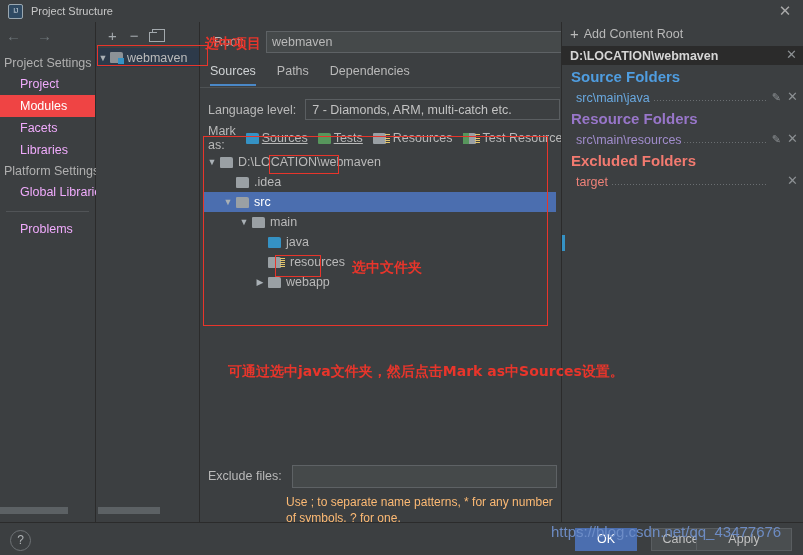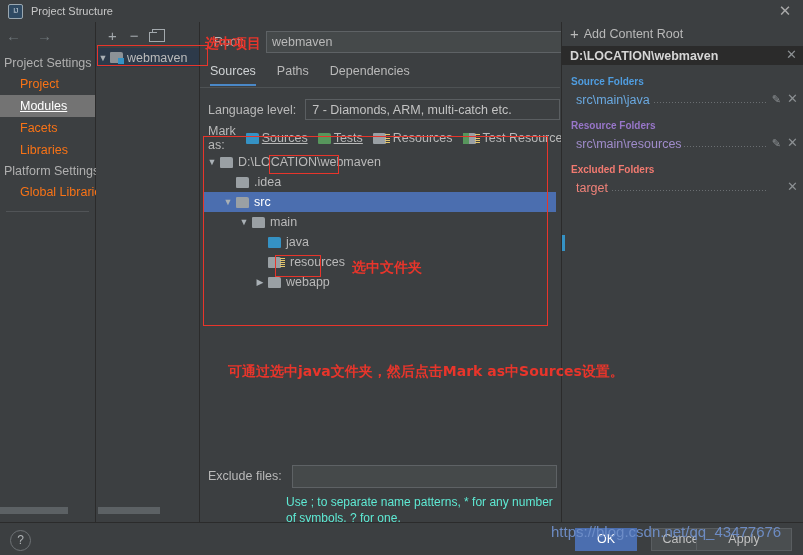--- a/index.html
+++ b/index.html
@@ -40,23 +40,23 @@
   
   .leftcol{
     position:absolute;left:0;top:0;width:95px;height:500px;
     background:#3c3f41;border-right:1px solid #2b2b2b;
   }
   .lc-head{height:26px;display:flex;align-items:center;padding-left:6px;gap:16px;}
   .arrow{font-size:15px;color:#6e7579;line-height:15px;}
   .lc-list{padding-top:5px;}
   .lc-group{padding:3px 0 3px 4px;font-size:12.5px;color:#b0b0b0;white-space:nowrap;}
   .lc-item{
-    padding:4px 0 4px 20px;font-size:12.5px;color:#f97316;white-space:nowrap;
-  }
-  .lc-item.sel{background:#737373;color:#ffffff;text-decoration:underline;}
+    padding:4px 0 4px 20px;font-size:12.5px;color:#f0abfc;white-space:nowrap;
+  }
+  .lc-item.sel{background:#ef4444;color:#ffffff;}
   .lc-sep{height:1px;background:#515457;margin:8px 6px 6px 6px;}
   .lc-scroll{
     position:absolute;left:0;bottom:8px;width:68px;height:7px;background:#5c6164;
   }
 
   
   .midcol{
     position:absolute;left:96px;top:0;width:103px;height:500px;
     background:#3c3f41;border-right:1px solid #2b2b2b;
   }
@@ -151,39 +151,39 @@
     background:repeating-linear-gradient(to bottom,#e3c56c 0 1px,transparent 1px 2px);
   }
 
   .excrow{position:absolute;left:8px;top:443px;display:flex;align-items:flex-start;}
   .exclabel{font-size:12.5px;color:#b9b9b9;margin-top:4px;}
   .excinput{
     margin-left:10px;width:265px;height:23px;background:#45494a;
     border:1px solid #5e6265;box-sizing:border-box;
   }
   .exchint{
-    position:absolute;left:86px;top:472px;width:270px;font-size:12px;color:#5eead4;
+    position:absolute;left:86px;top:472px;width:270px;font-size:12px;color:#fdba74;
     line-height:16px;
   }
 
   
   .rightcol{
     position:absolute;left:561px;top:0;width:242px;height:500px;
     background:#3c3f41;border-left:1px solid #2b2b2b;
   }
   .addroot{
     height:24px;display:flex;align-items:center;padding-left:8px;font-size:12.5px;color:#b9b9b9;
   }
   .plus{font-size:15px;color:#b9b9b9;margin-right:5px;line-height:14px;}
   .roothdr{
     height:19px;background:#2b2b2b;display:flex;align-items:center;padding-left:8px;
     font-size:12.5px;color:#d6d6d6;font-weight:bold;position:relative;
   }
   .roothdr .x{position:absolute;right:7px;top:1px;color:#8d9194;font-size:13px;}
-  .sect{margin-top:11px;padding-left:9px;font-size:10px;font-weight:bold;}
+  .sect{margin-top:3px;padding-left:9px;font-size:15px;font-weight:bold;}
   .sect.src{color:#4f9de0;}
   .sect.res{color:#9876c9;}
   .sect.exc{color:#f27a70;}
   .pathrow{
     position:relative;height:19px;display:flex;align-items:center;padding-left:14px;
     font-size:12.5px;margin-top:3px;
   }
   .pathrow .pt{position:relative;z-index:2;background:#3c3f41;padding-right:2px;}
   .pathrow .dots{
     position:absolute;left:14px;right:38px;bottom:6px;height:1px;z-index:1;
@@ -244,20 +244,21 @@
       </div>
       <div class="lc-list">
         <div class="lc-group">Project Settings</div>
         <div class="lc-item">Project</div>
         <div class="lc-item sel">Modules</div>
         <div class="lc-item">Facets</div>
         <div class="lc-item">Libraries</div>
         <div class="lc-group">Platform Settings</div>
         <div class="lc-item">Global Libraries</div>
         <div class="lc-sep"></div>
+        <div class="lc-item">Problems</div>
       </div>
       <div class="lc-scroll"></div>
     </div>
 
     <div class="midcol">
       <div class="mc-toolbar">
         <span class="tbtn">+</span>
         <span class="tbtn">−</span>
         <span class="copy-ico"></span>
       </div>

